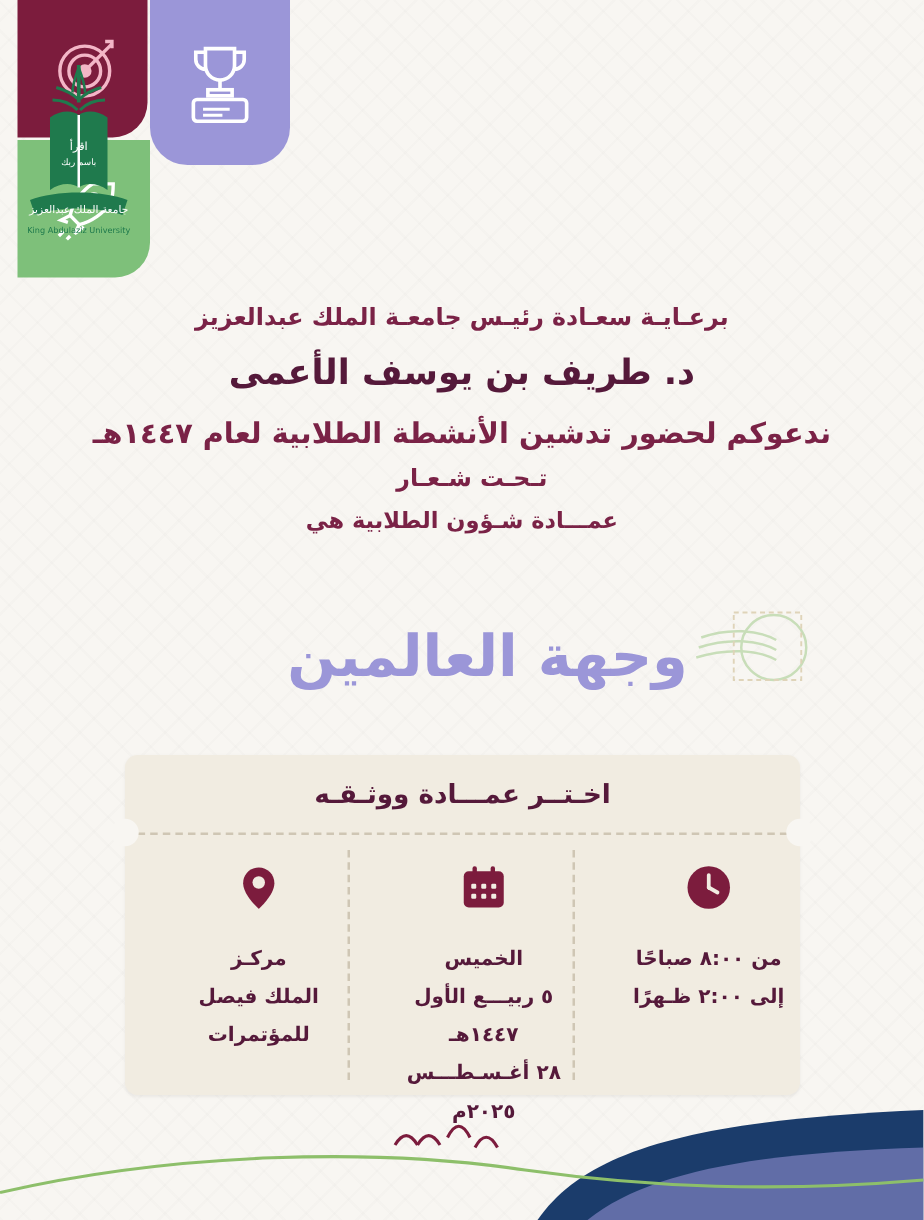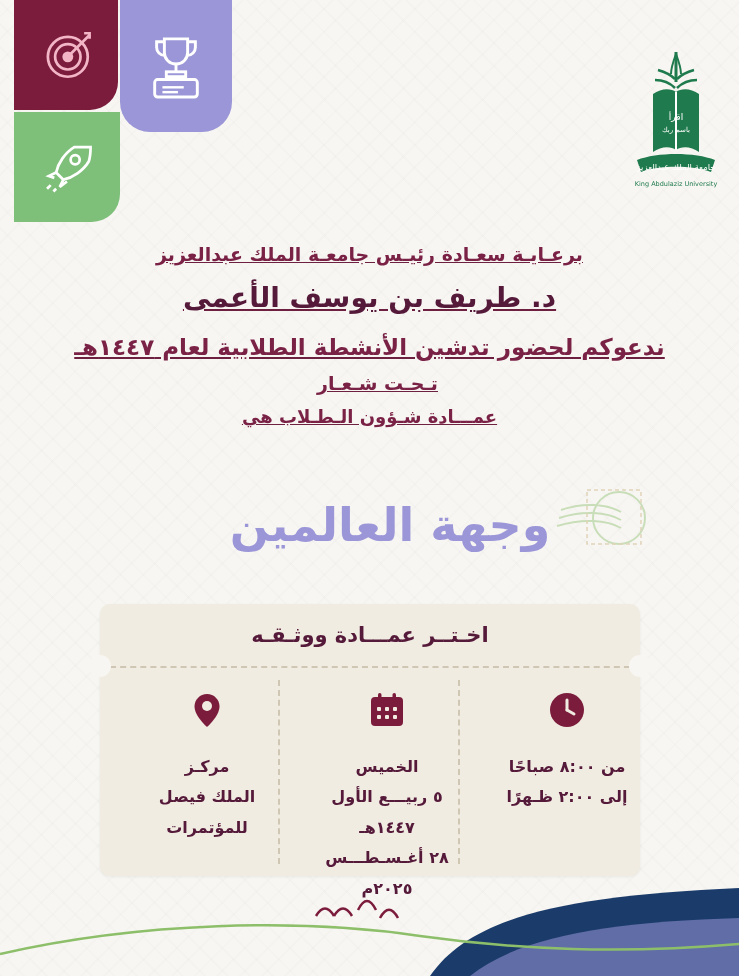--- a/index.html
+++ b/index.html
@@ -73,37 +73,36 @@
     border-radius: 0 0 28px 0;
   }
 
   
   .logo-wrap {
     position: absolute;
     top: 48px;
     left: 0;
     right: 0;
     display: flex;
-    justify-content: flex-start;
+    justify-content: flex-end;
   }
   .logo {
     width: 126px;
     height: 148px;
     position: relative;
   }
 
   
   .headings {
     position: absolute;
     top: 243px;
     left: 0;
     right: 0;
     text-align: center;
     color: #6d2040;
-    text-decoration: underline;
   }
   .line-patronage {
     font-size: 19px;
     font-weight: bold;
     letter-spacing: 1px;
     color: #7a2246;
     margin-bottom: 16px;
   }
   .line-name {
     font-size: 28px;
@@ -306,21 +305,21 @@
         <text x="63" y="138" text-anchor="middle" fill="#1f7a4d" font-size="6.5" font-family="DejaVu Sans, sans-serif">King Abdulaziz University</text>
       </svg>
     </div>
   </div>
 
   <div class="headings">
     <div class="line-patronage">برعـايـة سعـادة رئيـس جامعـة الملك عبدالعزيز</div>
     <div class="line-name">د. طريف بن يوسف الأعمى</div>
     <div class="line-invite">ندعوكم لحضور تدشين الأنشطة الطلابية لعام ١٤٤٧هـ</div>
     <div class="line-under">تـحـت شـعـار</div>
-    <div class="line-deanship">عمـــادة شـؤون الـطـلاب هي</div>
+    <div class="line-deanship">عمـــادة شـؤون الطلابية هي</div>
   </div>
 
   <div class="slogan-wrap">
     <svg class="stamp-deco" viewBox="0 0 120 86">
       <circle cx="78" cy="34" r="26" fill="none" stroke="#b9d6a6" stroke-width="2"></circle>
       <path d="M20 26 C42 18 66 20 80 28" fill="none" stroke="#b9d6a6" stroke-width="2"></path>
       <path d="M18 34 C42 26 66 28 80 36" fill="none" stroke="#b9d6a6" stroke-width="2"></path>
       <path d="M16 42 C42 34 66 36 80 44" fill="none" stroke="#b9d6a6" stroke-width="2"></path>
       <rect x="46" y="6" width="54" height="54" fill="none" stroke="#d7c9a6" stroke-width="1.5" stroke-dasharray="4 3"></rect>
     </svg>

